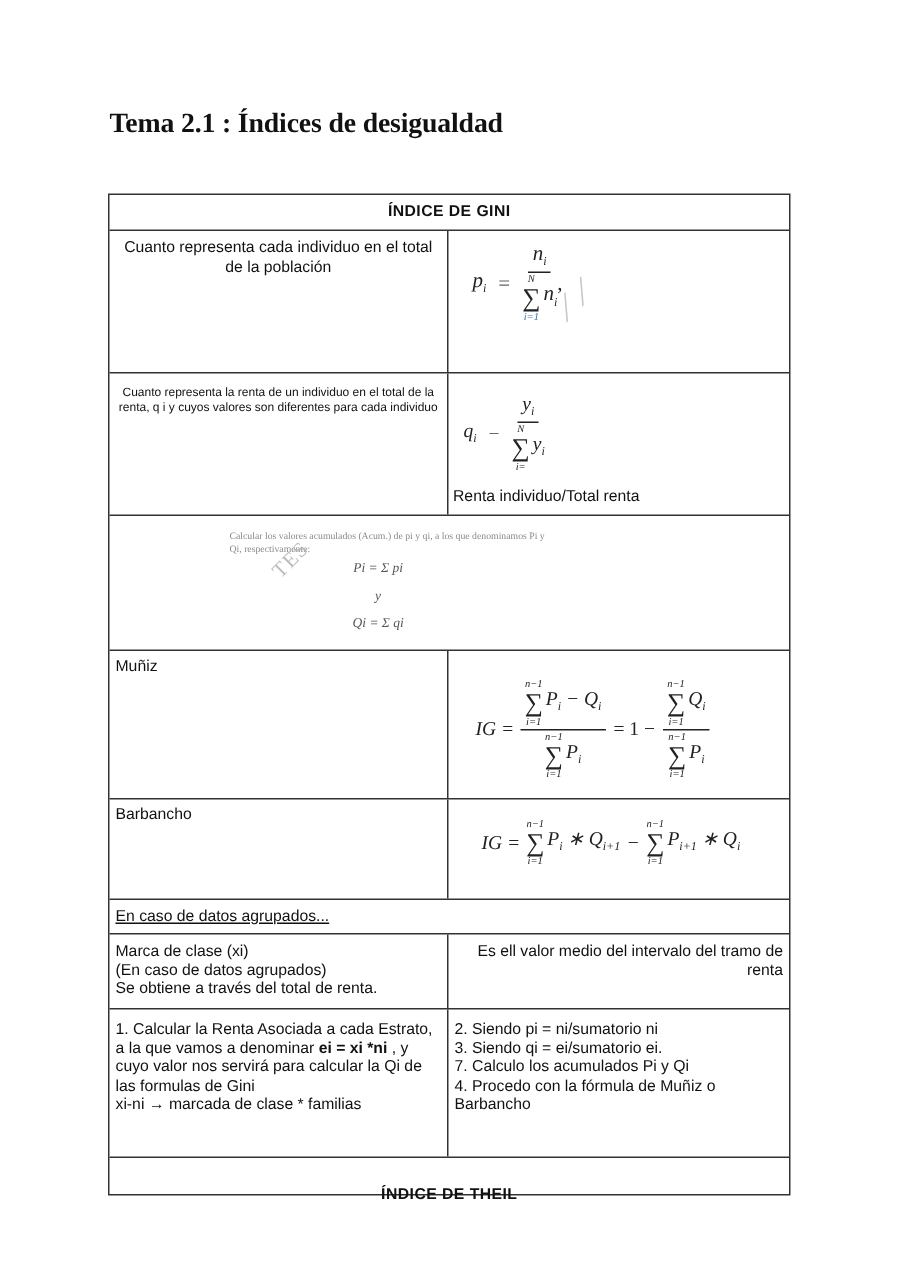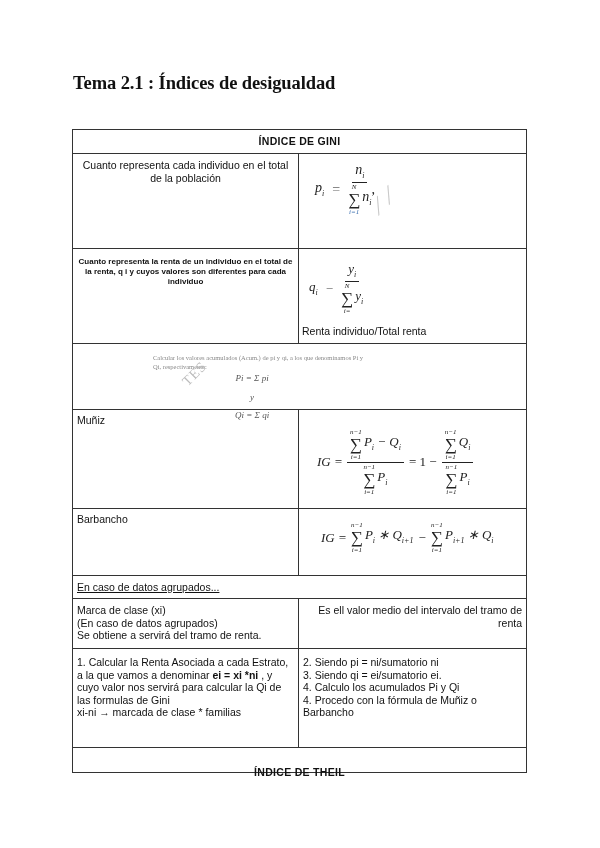--- a/index.html
+++ b/index.html
@@ -64,21 +64,21 @@
             <span style="margin-left:2px;"><span>n</span><sub style="font-size:8px;">i</sub></span>
           </span>
         </span>
         <span style="font-style:normal;">,</span>
       </div>
       <div class="watermark" style="left:70px; top:40px; font-size:20px; color:#c8c8c8;">⟋⟋</div>
     </div>
   </div>
 
   <div class="row" style="height:95px;">
-    <div class="cell left center small" style="padding-top:8px; font-weight:700;">
+    <div class="cell left center small" style="padding-top:8px; font-weight:400;">
       <span>Cuanto representa la renta de un individuo en el total de la renta, q i y cuyos valores son diferentes para cada individuo</span>
     </div>
     <div class="cell right" style="position:relative; padding:0;">
       <div class="math" style="position:absolute; left:10px; top:14px; font-size:13px; display:flex; align-items:center;">
         <span><span>q</span><sub style="font-size:8px;">i</sub></span>
         <span style="margin:0 8px; font-style:normal; color:#666;">−</span>
         <span class="frac">
           <span class="num"><span>y</span><sub style="font-size:8px;">i</sub></span>
           <span style="display:flex; align-items:center;">
             <span class="sumblk">
@@ -102,21 +102,21 @@
       </div>
       <div class="math" style="position:absolute; left:162px; top:28px; font-size:9px; color:#555; display:flex; align-items:center; gap:6px;flex-direction:column;">
         <span>Pi = Σ pi</span>
         <span>y</span>
         <span>Qi = Σ qi</span>
       </div>
       <div class="watermark" style="left:108px; top:24px; font-size:14px;">TES</div>
     </div>
   </div>
 
-  <div class="row" style="height:99px;">
+  <div class="row" style="height:99px;margin-top:24px;">
     <div class="cell left">
       <span>Muñiz</span>
     </div>
     <div class="cell right" style="position:relative; padding:0;">
       <div class="math" style="position:absolute; left:18px; top:18px; font-size:13px; display:flex; align-items:center;">
         <span style="margin-right:4px;">IG =</span>
         <span class="frac">
           <span class="num" style="display:flex; align-items:center;">
             <span class="sumblk">
                 <span class="lim">n−1</span>
@@ -184,36 +184,36 @@
   <div class="row" style="height:23px;">
     <div class="cell full" style="padding-top:5px;">
       <span class="link-u">En caso de datos agrupados...</span>
     </div>
   </div>
 
   <div class="row" style="height:50px;">
     <div class="cell left" style="padding-top:5px;">
       <div>Marca de clase (xi)</div>
       <div>(En caso de datos agrupados)</div>
-      <div>Se obtiene a servirá del tramo de renta.</div>
+      <div>Se obtiene a través del total de renta.</div>
     </div>
     <div class="cell right" style="padding-top:5px;text-align:right;">
       <span>Es ell valor medio del intervalo del tramo de renta</span>
     </div>
   </div>
 
   <div class="row" style="height:99px;">
     <div class="cell left" style="padding-top:7px;">
       <span>1. Calcular la Renta Asociada a cada Estrato, a la que vamos a denominar </span><b>ei = xi *ni</b><span> , y cuyo valor nos servirá  para calcular la Qi de las formulas de Gini</span>
       <div>xi-ni → marcada de clase * familias</div>
     </div>
     <div class="cell right" style="padding-top:7px;">
       <div>2.  Siendo pi = ni/sumatorio ni</div>
       <div>3. Siendo qi = ei/sumatorio ei.</div>
-      <div>4. Calculo los acumulados Pi y Qi</div>
+      <div>7. Calculo los acumulados Pi y Qi</div>
       <div>4. Procedo con la fórmula  de Muñiz o Barbancho</div>
     </div>
   </div>
 
   <div class="row" style="height:25px;">
     <div class="cell full" style="padding:0;margin-top:24px;">
       <div class="hdr">ÍNDICE DE THEIL</div>
     </div>
   </div>
 

